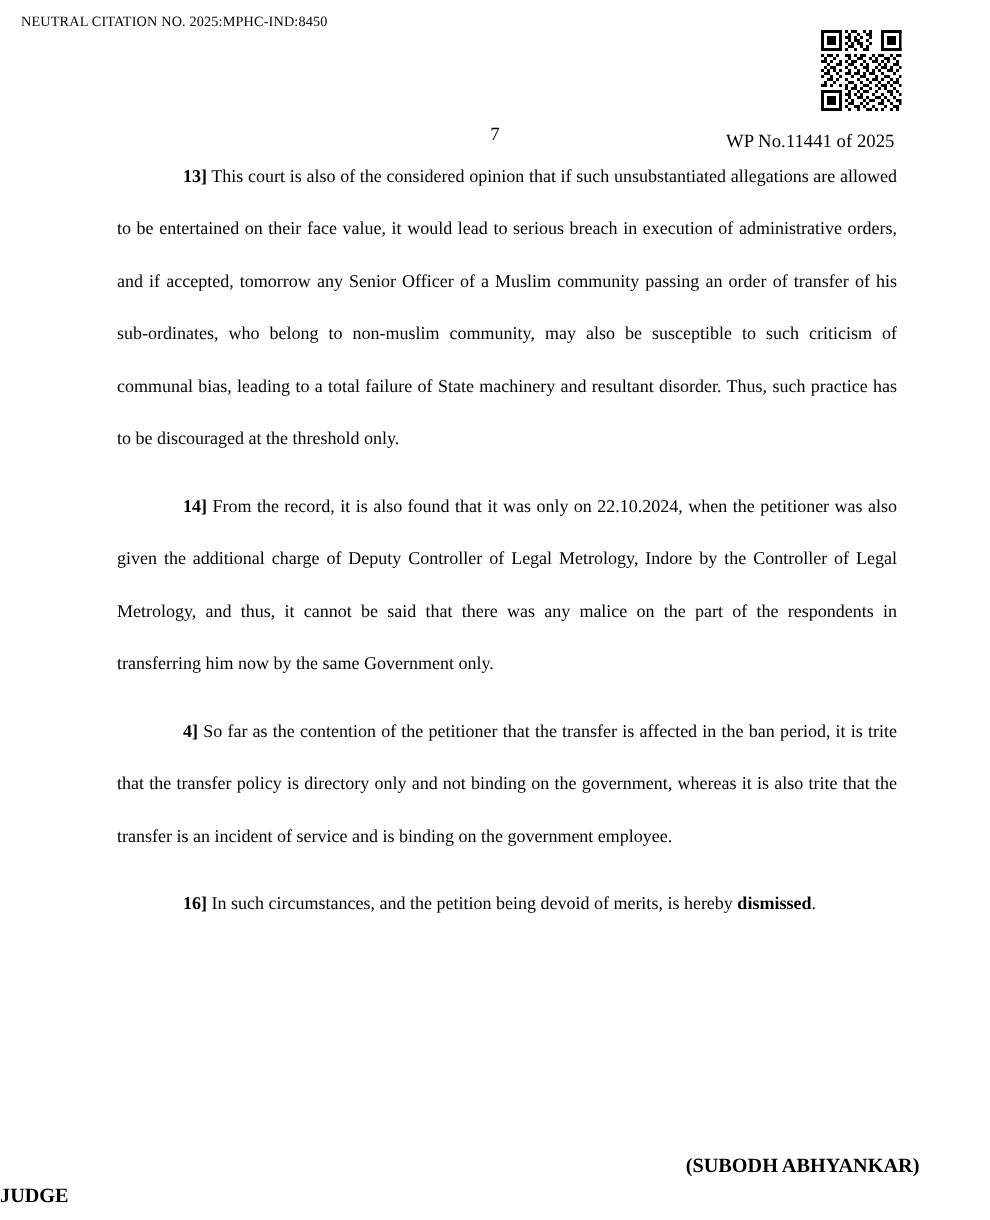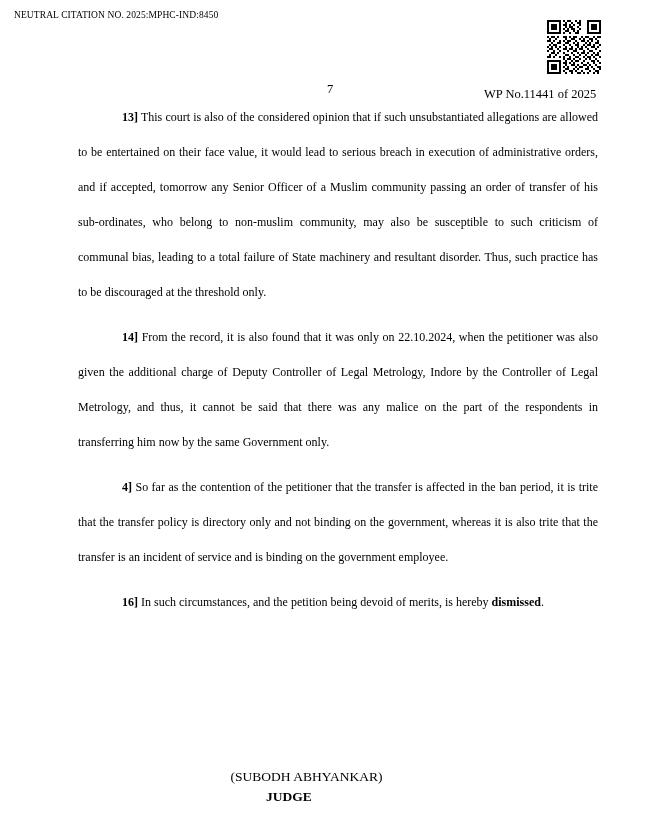--- a/index.html
+++ b/index.html
@@ -75,31 +75,31 @@
     font-weight: bold;
   }
   .bold {
     font-weight: bold;
   }
   .signature {
     position: absolute;
     top: 766px;
     left: 0;
     width: 613px;
-    text-align: center;
+    text-align: right;
     font-size: 13.5px;
-    font-weight: normal;
+    font-weight: bold;
     line-height: 22px;
   }
   .sig-line2 {
     position: absolute;
     top: 789px;
     left: 0;
     width: 578px;
-    text-align: center;
+    text-align: left;
     font-size: 13.5px;
     font-weight: bold;
   }
 </style>
 </head>
 <body>
 
 <div class="page">
 
   <div class="citation">NEUTRAL CITATION NO. 2025:MPHC-IND:8450</div>

